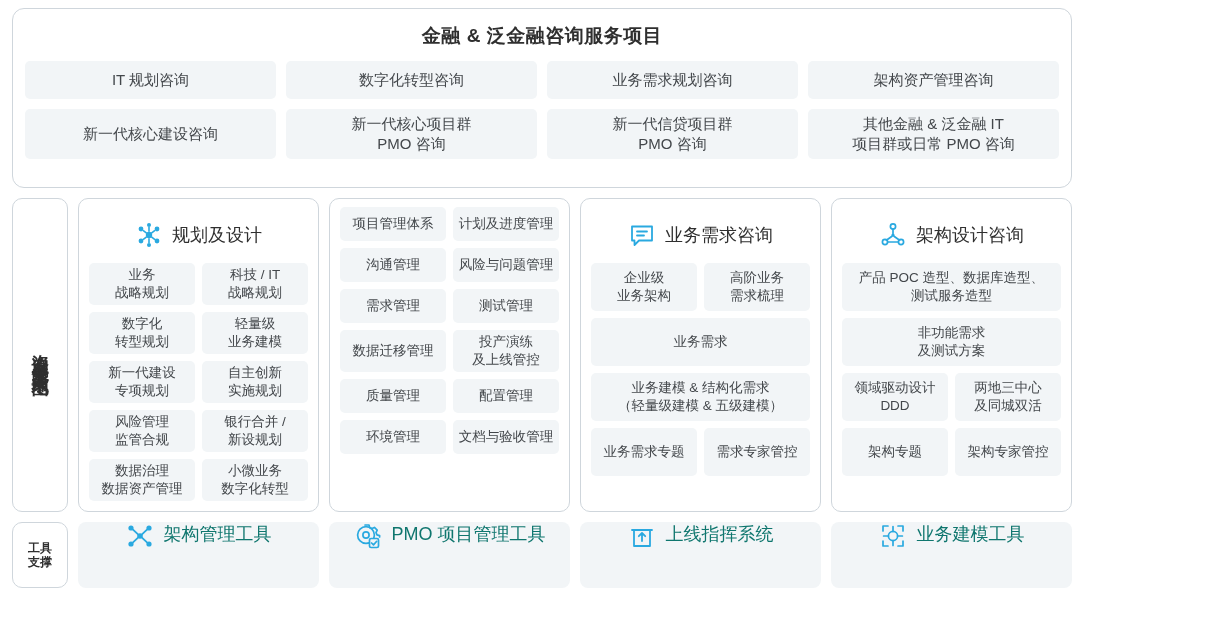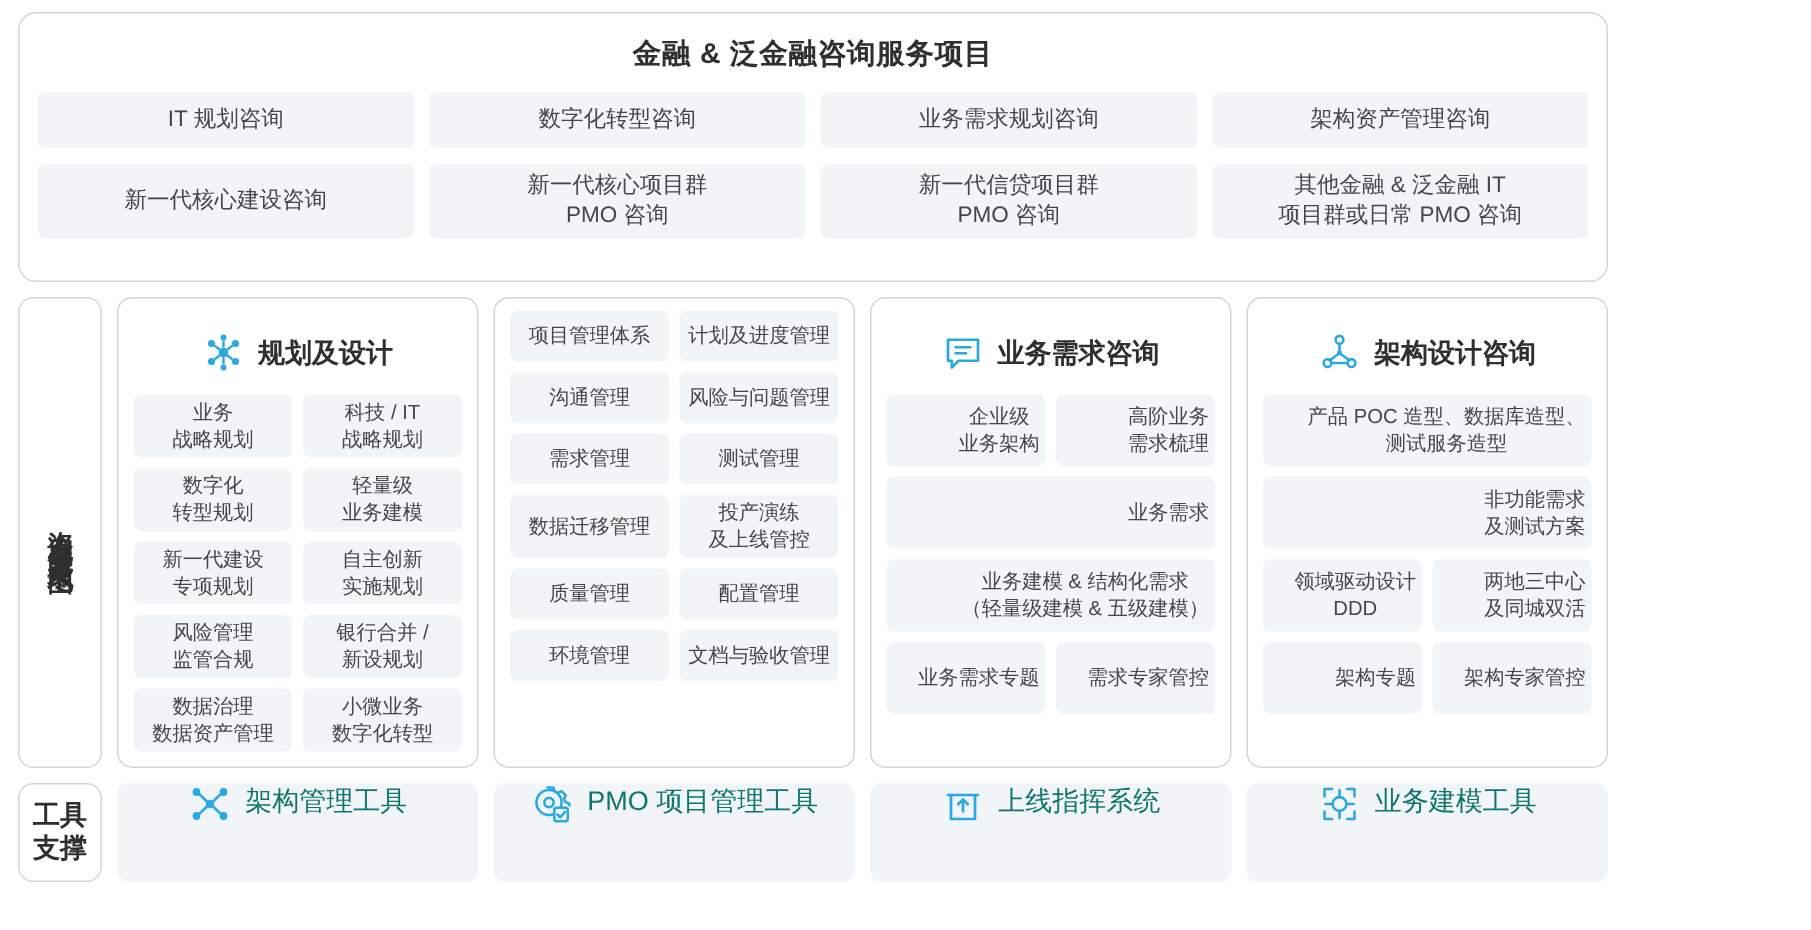--- a/index.html
+++ b/index.html
@@ -101,21 +101,20 @@
     flex-direction: column;
   }
   .col-head {
     display: flex;
     align-items: center;
     justify-content: center;
     gap: 9px;
     height: 56px;
     font-size: 18px;
     color: #2f2f2f;
-    font-weight: bold;
   }
   .col-head .ico {
     width: 28px;
     height: 28px;
     display: flex;
     align-items: center;
     justify-content: center;
     color: #2aa9e0;
     flex: 0 0 28px;
   }
@@ -138,38 +137,38 @@
     align-items: center;
     justify-content: center;
     text-align: center;
     line-height: 1.3;
     box-sizing: border-box;
     flex: 1 1 0;
     padding: 2px 4px;
   }
   .h34 { height: 34px; }
   .h42 { height: 42px; }
-  .h48 { height: 48px; justify-content: flex-end; }
+  .h48 { height: 48px; }
 
   
   .bot {
     display: flex;
     margin-top: 10px;
     gap: 10px;
     align-items: stretch;
   }
   .bot-label {
     width: 56px;
     flex: 0 0 56px;
     border: 1px solid #cfd6dc;
     border-radius: 10px;
     display: flex;
     align-items: center;
     justify-content: center;
-    font-size: 18px;
+    font-size: 12px;
     font-weight: bold;
     color: #2f2f2f;
     text-align: left;
     line-height: 1.2;
     box-sizing: border-box;
   }
   .bot-cols {
     flex: 1 1 auto;
     display: flex;
     gap: 10px;

